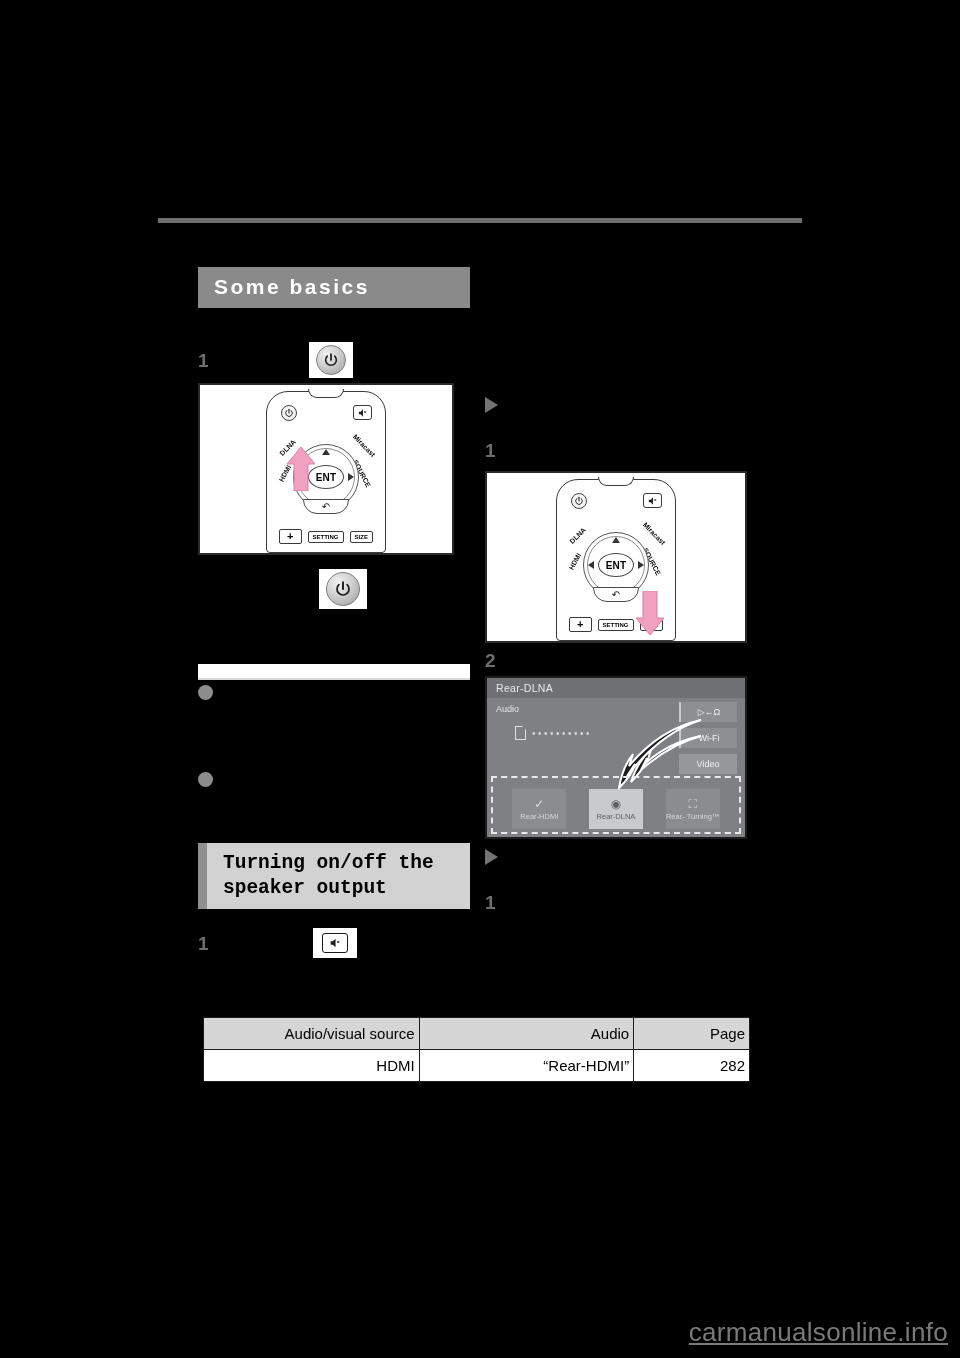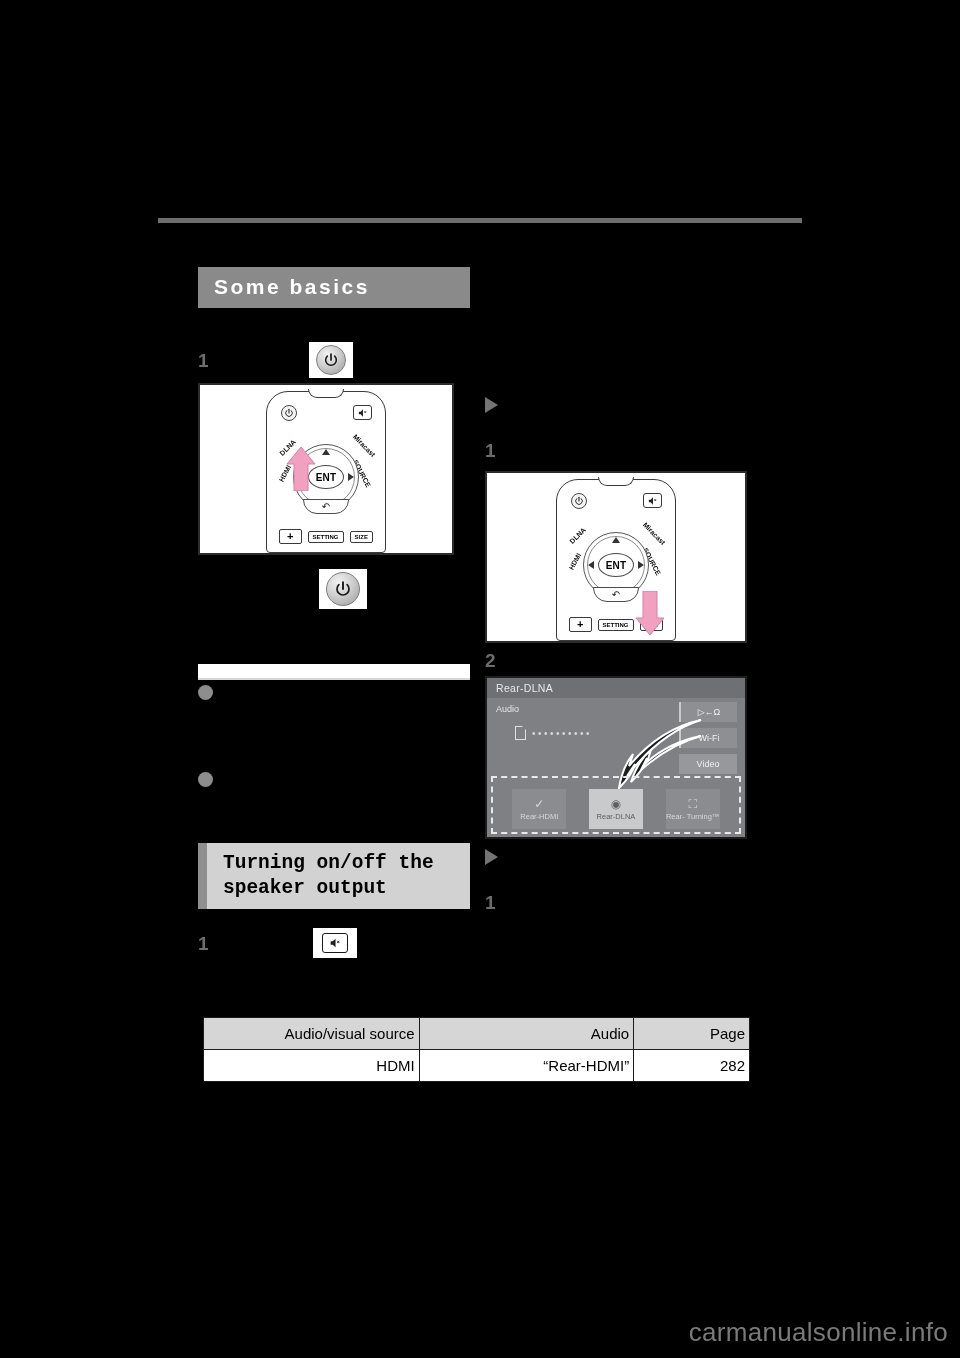--- a/index.html
+++ b/index.html
@@ -208,21 +208,21 @@
   .tbl th, .tbl td {
     border:1.4px solid #1c1c1c; text-align:right; font-size:15px;
     padding:7px 4px;
   }
   .tbl th { background:#d6d6d6; font-weight:normal; }
   .tbl td { background:#fff; }
 
   
   .wm {
     position:absolute; right:12px; bottom:10px;
-    color:#7a7a7a; font-size:26px; letter-spacing:.3px;
+    color:#7a7a7a; font-size:26px; letter-spacing:.3px;text-decoration:underline;
   }
 </style>
 </head>
 <body>
 
 <div id="page">
 
   <div class="top-rule"></div>
 
   <div class="col col-left">

